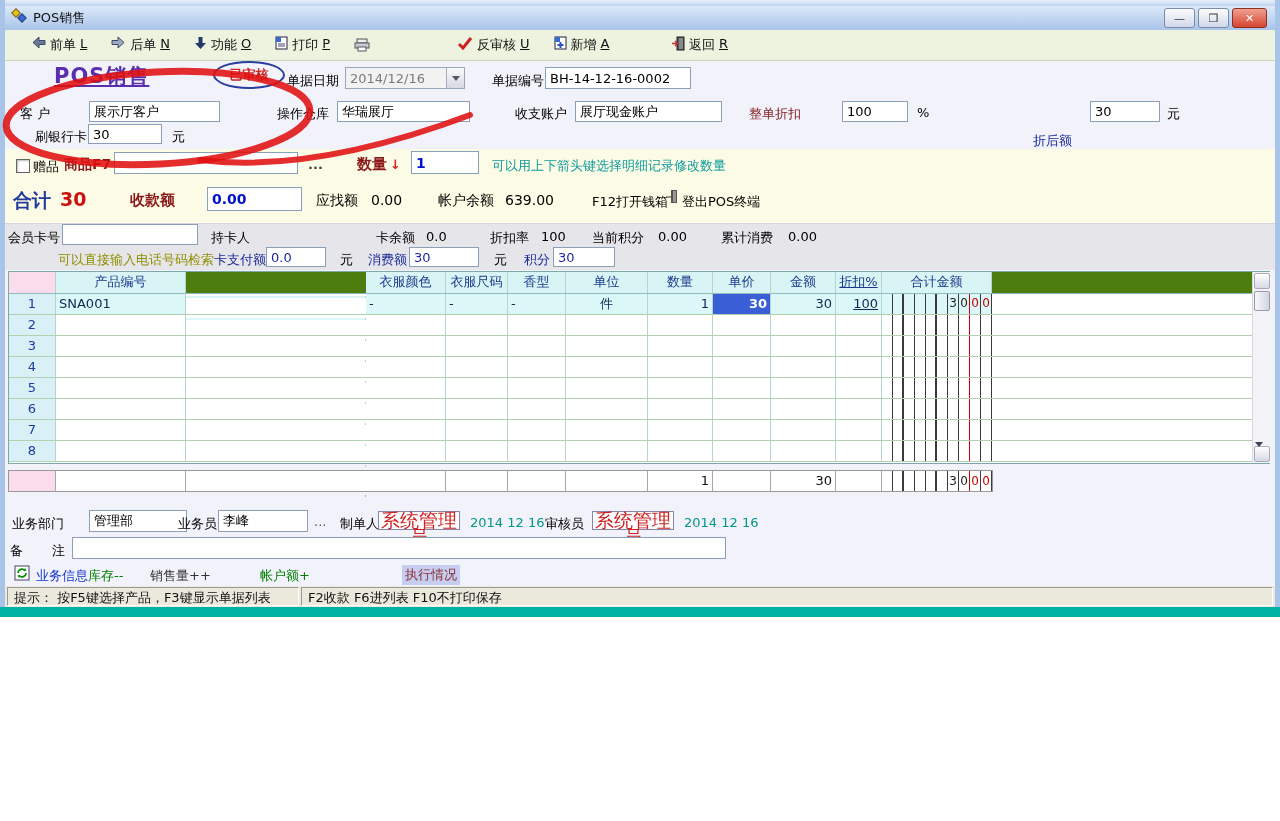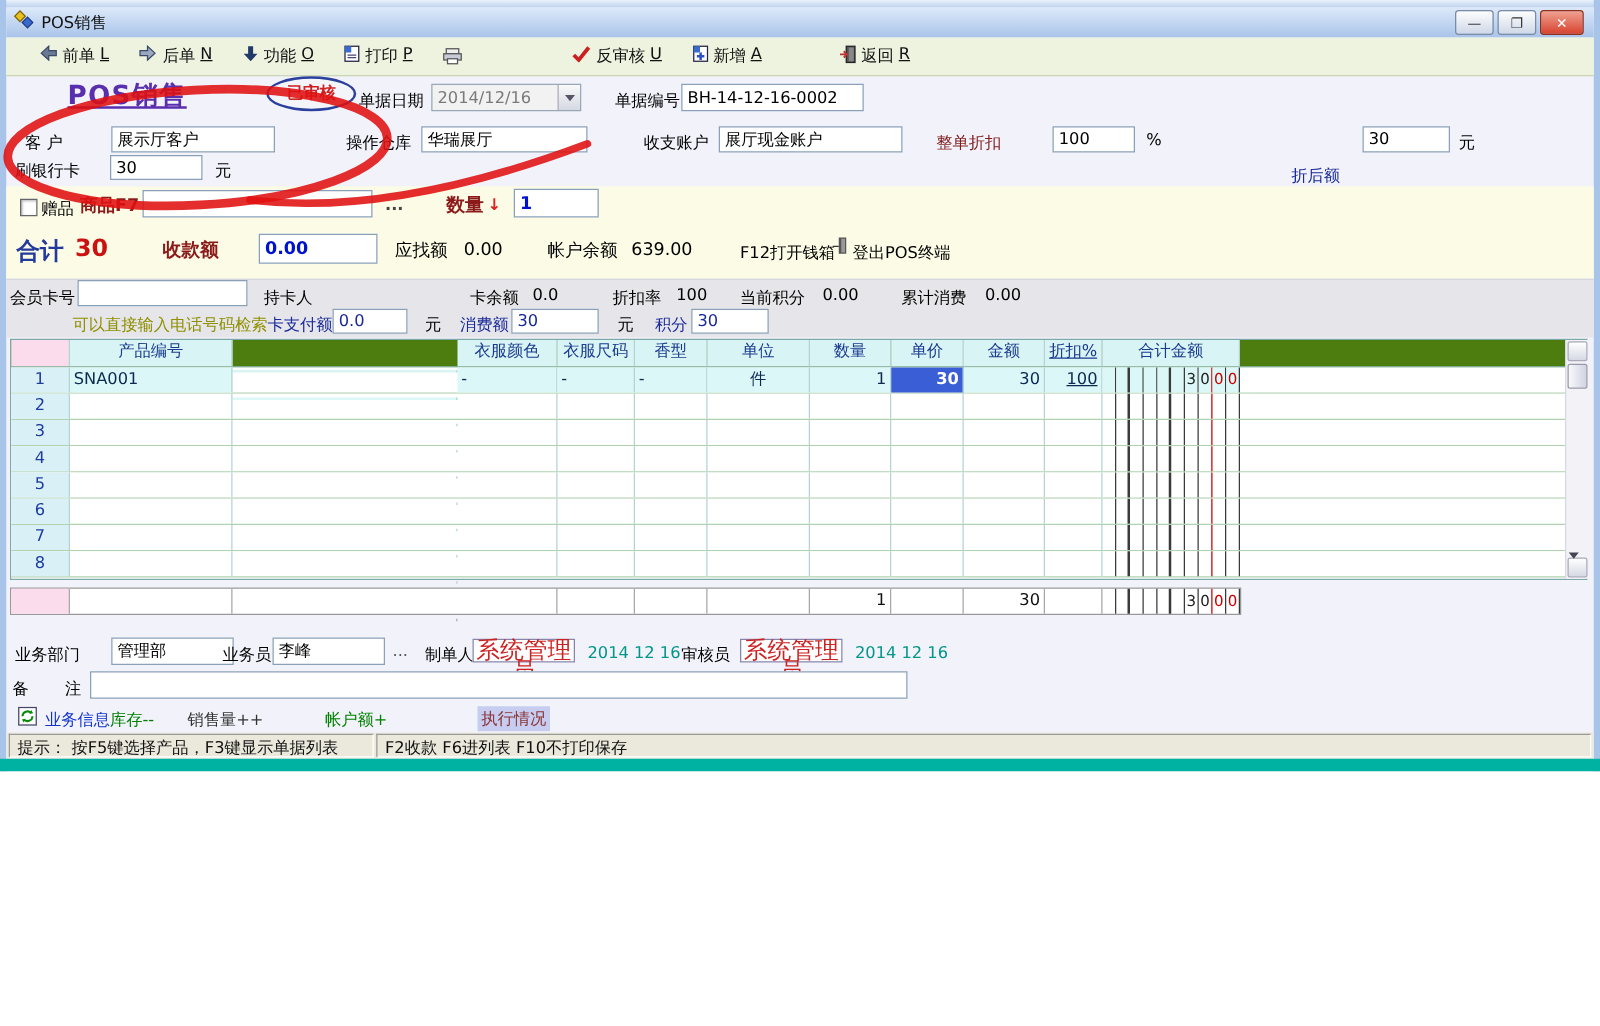--- a/index.html
+++ b/index.html
@@ -104,21 +104,21 @@
   #totals { position:absolute; left:8px; top:470px; width:985px; height:22px; display:flex;
     background:#fff; border:1px solid #999; box-sizing:border-box; }
   #totals .cell { border-right:1px solid #a8a8a8; color:#111; }
   #totals .c-no { background:#fbdcec !important; }
   #totals .dgc { line-height:20px; }
 
   
   .redbox { position:absolute; box-sizing:border-box; border:1px solid #8585ad; background:#fdfdfd;
     color:#cc2222; font-size:19px; text-align:center; line-height:17px; }
   .datetxt { position:absolute; font-size:13px; color:#009688; }
-  .hllink { background:#c6cdf0; color:#8b3333; padding:1px 3px; }
+  .hllink { background:#c6cdf0; color:#8b3333; padding:1px 3px;margin-left:20px; }
 
   #statusbar { position:absolute; left:5px; top:586px; width:1270px; height:21px; background:#ece9dd; }
   .panel { position:absolute; top:1px; height:19px; box-sizing:border-box; background:#ebe8dc;
     border:1px solid; border-color:#9a9a9a #ffffff #ffffff #9a9a9a; font-size:13px; color:#111;
     padding:1px 6px; white-space:nowrap; overflow:hidden; }
   #teal-bottom { position:absolute; left:0; top:607px; width:1280px; height:10px; background:#00b2a2; }
 </style>
 </head>
 <body>
 
@@ -237,32 +237,33 @@
     <input class="inp" style="left: 337px; top: 101px; width: 133px; height: 21px;" value="华瑞展厅">
     <span class="lbl" style="left:515px;top:105px;">收支账户</span>
     <input class="inp" style="left: 575px; top: 101px; width: 147px; height: 21px;" value="展厅现金账户">
     <span class="lbl" style="left:749px;top:105px;color:#7f1d1d;font-family:Liberation Serif, serif;">整单折扣</span>
     <input class="inp" style="left: 842px; top: 101px; width: 66px; height: 21px;" value="100">
     <span class="lbl" style="left:917px;top:105px;">%</span>
     <span class="lbl" style="left:1033px;top:105px;color:#1a2a9a;margin-top:27px;">折后额</span>
     <input class="inp" style="left: 1090px; top: 101px; width: 70px; height: 21px;" value="30">
     <span class="lbl" style="left:1167px;top:105px;">元</span>
 
-    <span class="lbl" style="left:12px;top:128px;">刷银行卡</span>
+    <span class="lbl" style="left:35px;top:128px;">刷银行卡</span>
     <input class="inp" style="left: 88px; top: 124px; width: 74px; height: 20px;" value="30">
     <span class="lbl" style="left:172px;top:128px;">元</span>
 
     <div class="chk" style="left:16px;top:159px;"></div>
     <span class="lbl" style="left:33px;top:158px;">赠品</span>
     <span class="lbl maroon" style="left:64px;top:156px;font-size:14px;">商品F7</span>
     <input class="inp" style="left: 114px; top: 152px; width: 184px; height: 22px;" value="">
     <span class="lbl" style="left:308px;top:157px;font-weight:bold;color:#444;">...</span>
     <span class="lbl maroon" style="left:357px;top:155px;font-size:15px;">数量</span>
     <span class="lbl" style="left:390px;top:157px;color:#dd2222;font-weight:bold;">↓</span>
     <input class="inp blue" style="left: 411px; top: 151px; width: 68px; height: 23px; font-size: 14px;" value="1">
+    <span class="lbl teal" style="left:492px;top:157px;">可以用上下箭头键选择明细记录修改数量</span>
 
     <span class="lbl" style="left:13px;top:188px;font-size:19px;font-weight:bold;color:#223a9c;">合计</span>
     <span class="lbl" style="left:60px;top:188px;font-size:19px;font-weight:bold;color:#cc1111;">30</span>
     <span class="lbl maroon" style="left:130px;top:191px;font-size:15px;">收款额</span>
     <input class="inp blue" style="left: 207px; top: 187px; width: 95px; height: 24px; font-size: 14px;" value="0.00">
     <span class="lbl" style="left:316px;top:192px;font-size:14px;">应找额</span>
     <span class="lbl" style="left:371px;top:192px;font-size:14px;">0.00</span>
     <span class="lbl" style="left:438px;top:192px;font-size:14px;">帐户余额</span>
     <span class="lbl" style="left:505px;top:192px;font-size:14px;">639.00</span>
     <span class="lbl" style="left:592px;top:193px;">F12打开钱箱</span>

